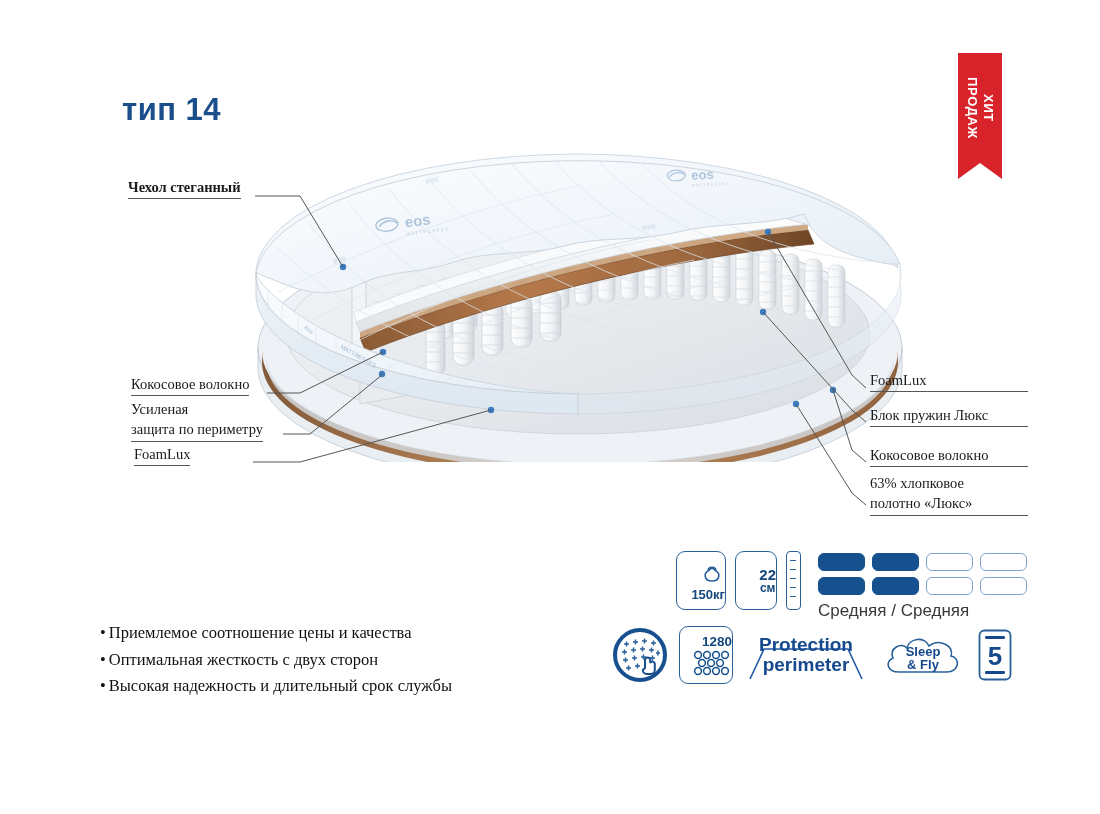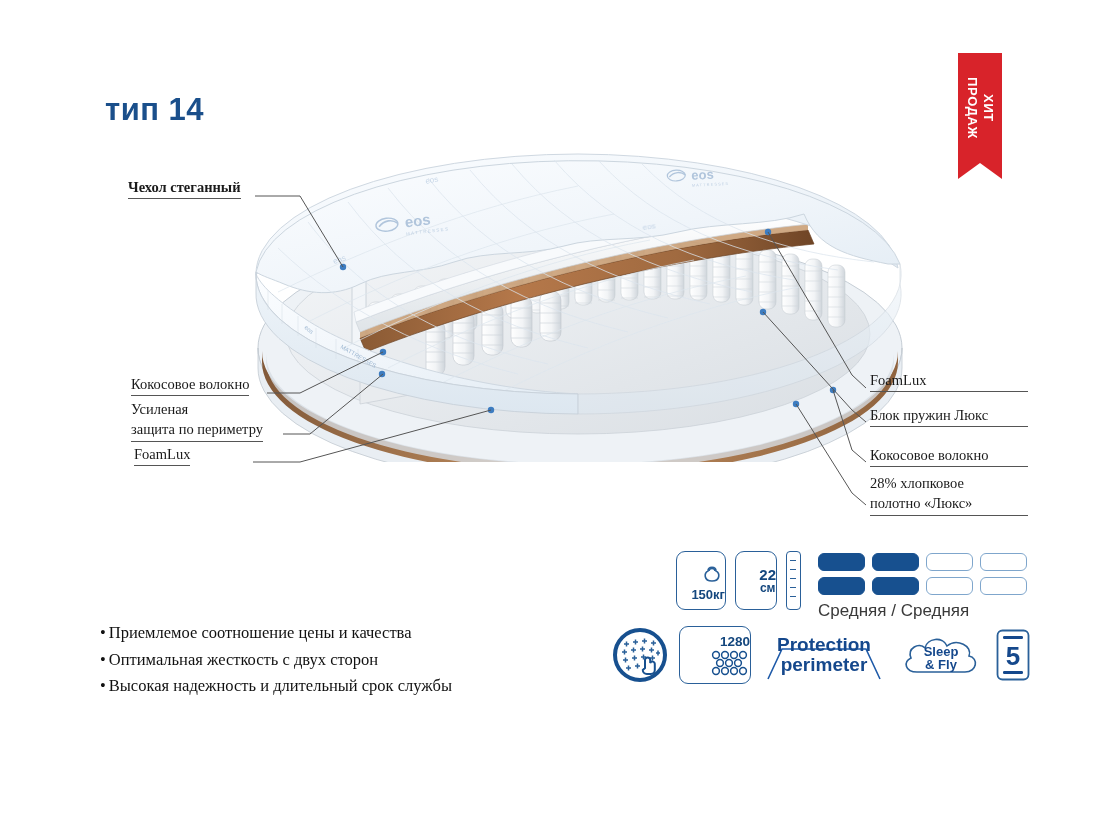--- a/index.html
+++ b/index.html
@@ -5,21 +5,21 @@
 <style>
   html,body{margin:0;padding:0;}
   body{
     width:1100px;height:814px;background:#ffffff;position:relative;overflow:hidden;
     font-family:"Liberation Serif", serif;
   }
   .page{position:absolute;inset:0;}
 
   
   .title{
-    position:absolute;left:105px;top:92px;
+    position:absolute;left:122px;top:92px;
     font-family:"Liberation Sans", sans-serif;
     font-size:31px;font-weight:600;color:#1a4f8b;letter-spacing:.5px;text-align:center;
   }
 
   
   .badge{
     position:absolute;left:958px;top:53px;width:44px;height:110px;
     background:#d8232a;
   }
   .badge:after{
@@ -89,21 +89,21 @@
 
   .firmness{position:absolute;left:818px;top:553px;}
   .fm-row{display:flex;gap:7px;margin-bottom:6px;}
   .fm-cell{width:47px;height:18px;border-radius:6px;border:1.4px solid #7fa6cc;background:#fff;box-sizing:border-box;}
   .fm-cell.on{background:#17508f;border-color:#17508f;}
   .fm-label{
     font-family:"Liberation Sans",sans-serif;font-size:17px;color:#3a3a3a;margin-top:2px;
   }
 
   .springs-circle{width:56px;height:56px;}
-  .ico-count{width:52px;height:56px;padding-left:18px;}
+  .ico-count{width:52px;height:56px;}
   .ico-count .num{
     font-family:"Liberation Sans",sans-serif;font-size:13.5px;font-weight:700;color:#14477e;
     margin-bottom:1px;
   }
   .pp{width:124px;height:52px;}
   .sf{width:88px;height:54px;}
   .warranty{width:34px;height:52px;}
 </style>
 </head>
 <body>
@@ -427,21 +427,21 @@
 
   <div class="lbl lbl-right" style="left:870px;top:406px;width:158px;">
     <span class="ul">Блок пружин Люкс</span>
   </div>
 
   <div class="lbl lbl-right" style="left:870px;top:446px;width:158px;">
     <span class="ul">Кокосовое волокно</span>
   </div>
 
   <div class="lbl lbl-right two" style="left:870px;top:474px;width:158px;">
-    <span class="ul">28% хлопковое</span>
+    <span class="ul">63% хлопковое</span>
     <span class="ul last">полотно «Люкс»</span>
   </div>
 
   <div class="bullets">
     <div>
       <span class="dot">•</span><span>Приемлемое соотношение цены и качества</span>
     </div>
     <div>
       <span class="dot">•</span><span>Оптимальная жесткость с двух сторон</span>
     </div>

